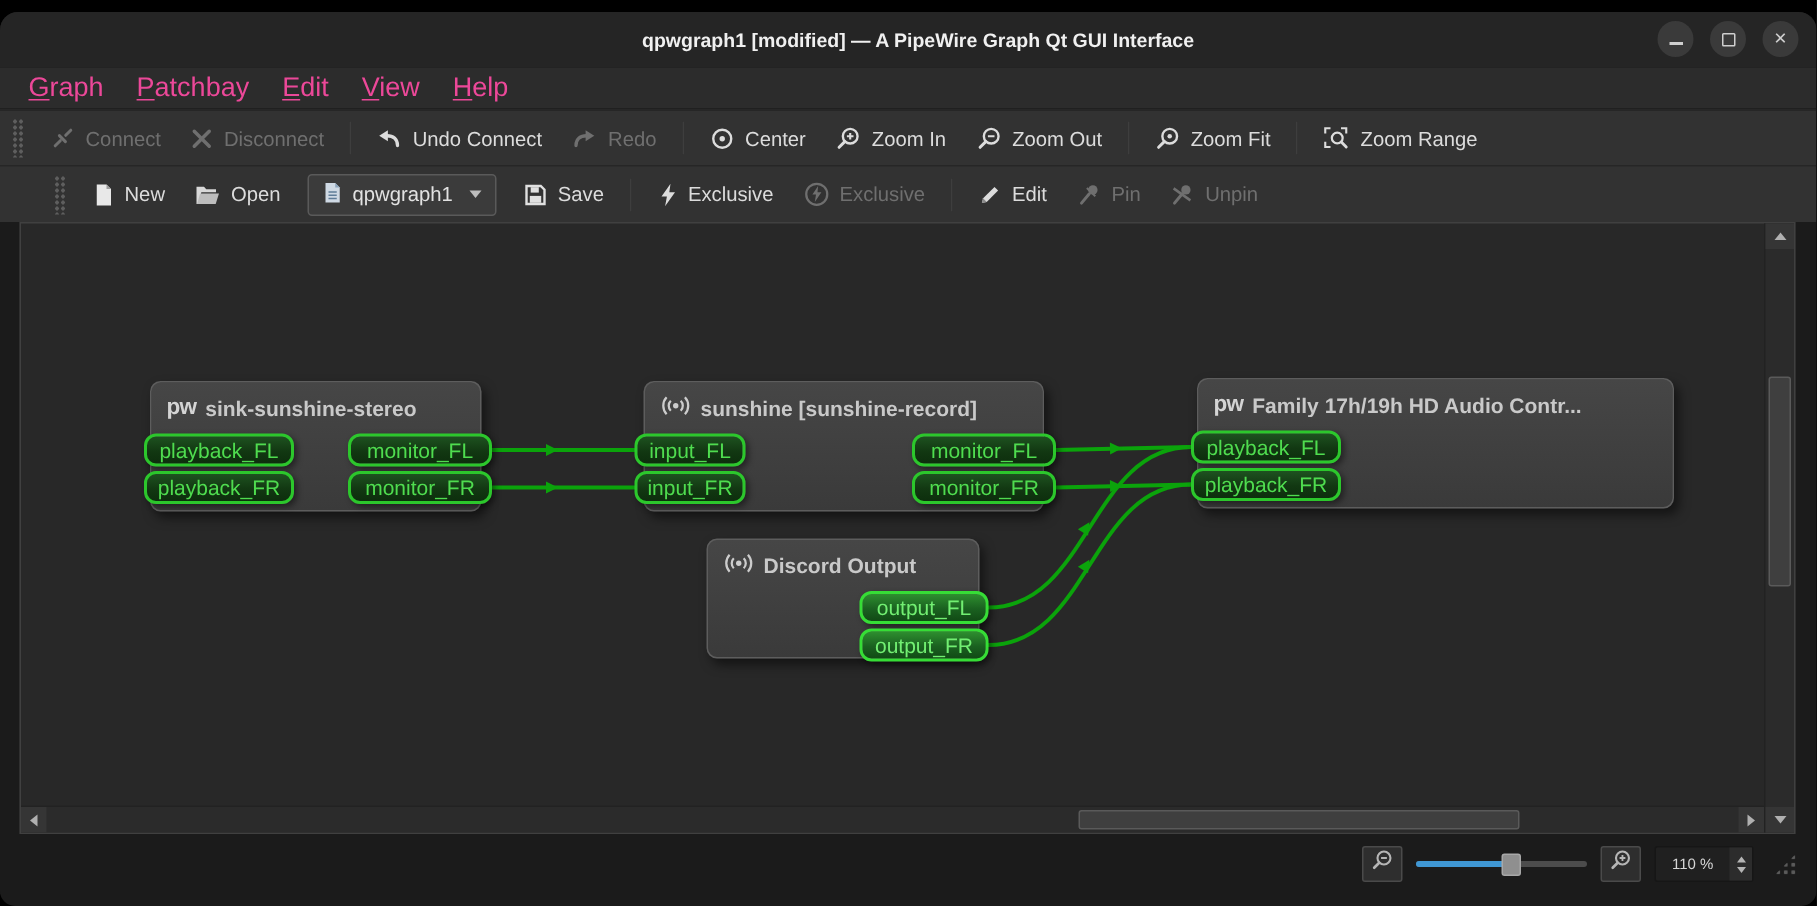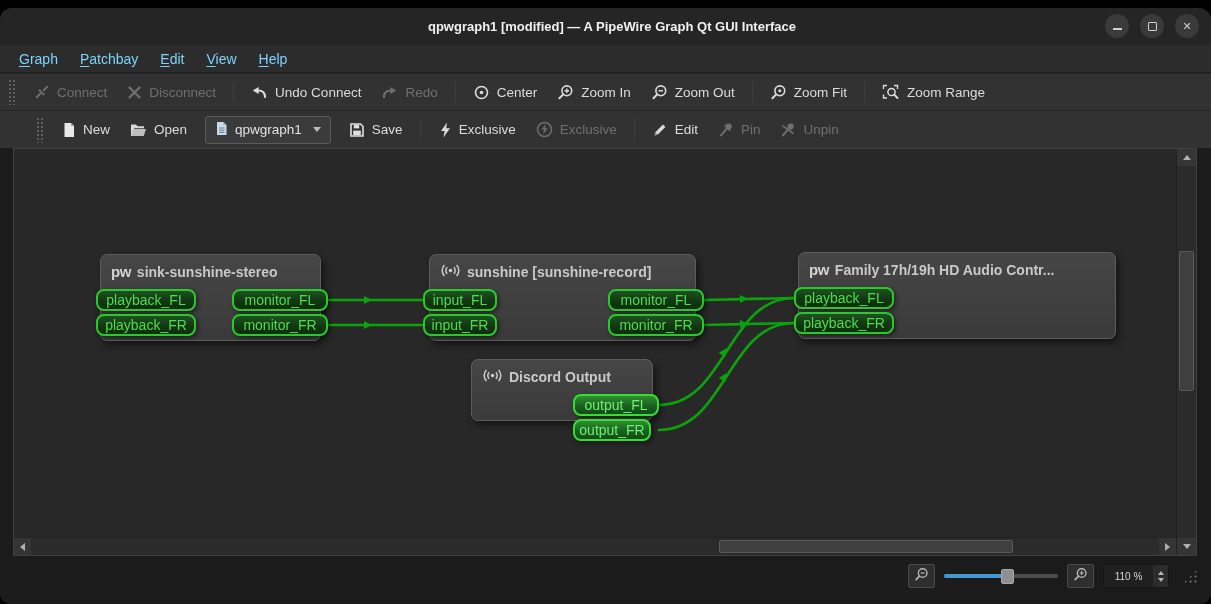--- a/index.html
+++ b/index.html
@@ -16,21 +16,21 @@
   .win-controls { position:absolute; right:12px; top:6px; display:flex; gap:11px; }
   .winbtn { width:24px; height:24px; border-radius:50%; background:#3a3a3a;
             display:flex; align-items:center; justify-content:center; color:#cfcfcf; }
   .glyph-min { width:9px; height:2px; background:#cfcfcf; margin-top:5px; }
   .glyph-max { width:9px; height:9px; border:1.5px solid #cfcfcf; border-radius:1px; }
   .glyph-close { font-size:11px; line-height:1; }
 
   
   .menubar { height:28px; background:#2c2c2c; display:flex; align-items:center;
              padding:0 8px; border-bottom:1px solid #202020; }
-  .menu-item { padding:3px 11px; color:#7dd3fc; font-size:14px; }
+  .menu-item { padding:3px 11px; color:#ec4899; font-size:18px; }
   .menu-item u { text-decoration:underline; text-underline-offset:2px; }
 
   
   .toolbar { height:37px; background:#323232; display:flex; align-items:center;
              padding:0 6px; border-top:1px solid #262626; }
   .toolbar.tb2 { height:38px;padding-left:34px; }
   .thandle { width:8px; height:26px; margin:0 8px 0 2px;
              background-image:radial-gradient(circle,#5e5e5e 1.1px,transparent 1.2px);
              background-size:4px 4px; }
   .tbtn { display:flex; align-items:center; gap:7px; padding:5px 10px;
@@ -390,21 +390,21 @@
           </div>
         </div>
 
         <div class="node" style="left:784px;top:103px;width:318px;height:87px">
           <div class="node-header">
             <span class="pw-glyph">pw</span>
             <span class="node-title">Family 17h/19h HD Audio Contr...</span>
           </div>
         </div>
 
-        <div class="node" style="left:457px;top:210px;width:182px;height:62px">
+        <div class="node" style="left:457px;top:210px;width:182px;height:80px">
           <div class="node-header">
             <span><svg width="21" height="15" viewBox="0 0 21 15">
                   <g stroke="#cccccc" stroke-width="1.5" fill="none">
                     <path d="M7.2,4.2 A4.6,4.6 0 0 0 7.2,10.8"></path>
                     <path d="M4.4,1.9 A8.2,8.2 0 0 0 4.4,13.1"></path>
                     <path d="M13.8,4.2 A4.6,4.6 0 0 1 13.8,10.8"></path>
                     <path d="M16.6,1.9 A8.2,8.2 0 0 1 16.6,13.1"></path>
                   </g>
                   <circle cx="10.5" cy="7.5" r="1.8" fill="#cccccc"></circle>
                 </svg></span>
@@ -438,21 +438,21 @@
 
         <div class="port in" style="left:409px;top:140px;width:74px">input_FL</div>
         <div class="port in" style="left:409px;top:165px;width:74px">input_FR</div>
         <div class="port out" style="left:594px;top:140px;width:96px">monitor_FL</div>
         <div class="port out" style="left:594px;top:165px;width:96px">monitor_FR</div>
 
         <div class="port in" style="left:780px;top:138px;width:100px">playback_FL</div>
         <div class="port in" style="left:780px;top:163px;width:100px">playback_FR</div>
 
         <div class="port out bright" style="left:559px;top:245px;width:86px">output_FL</div>
-        <div class="port out bright" style="left:559px;top:270px;width:78px">output_FR</div>
+        <div class="port out bright" style="left:559px;top:270px;width:86px">output_FR</div>
       </div>
 
       <div class="vscroll">
         <div class="vthumb"></div>
         <div class="sbtn up">
             <span class="tri-up"></span>
           </div>
         <div class="sbtn down">
             <span class="tri-down"></span>
           </div>

